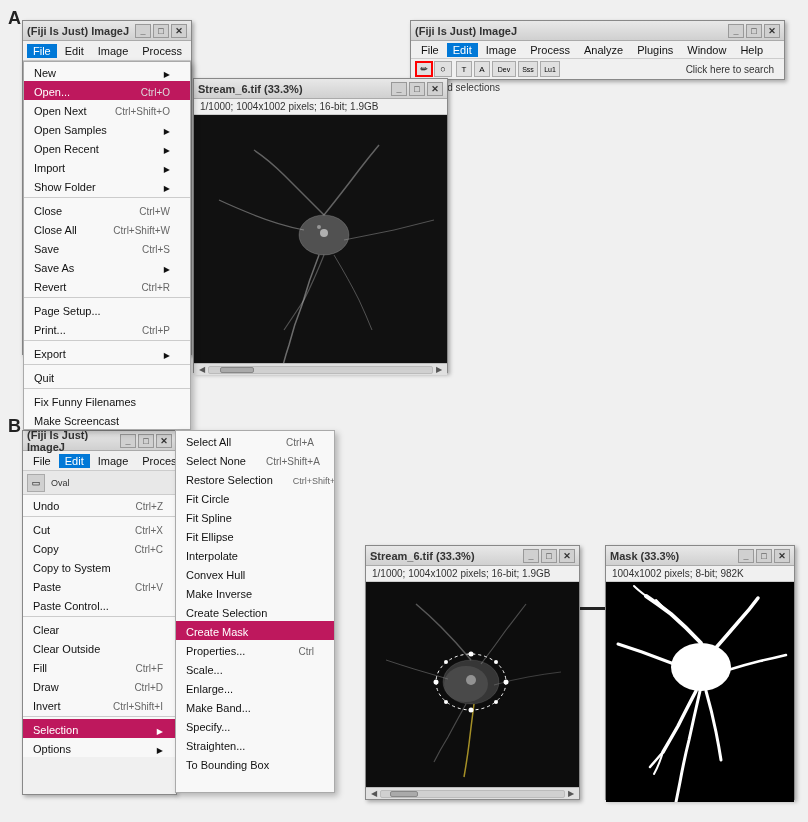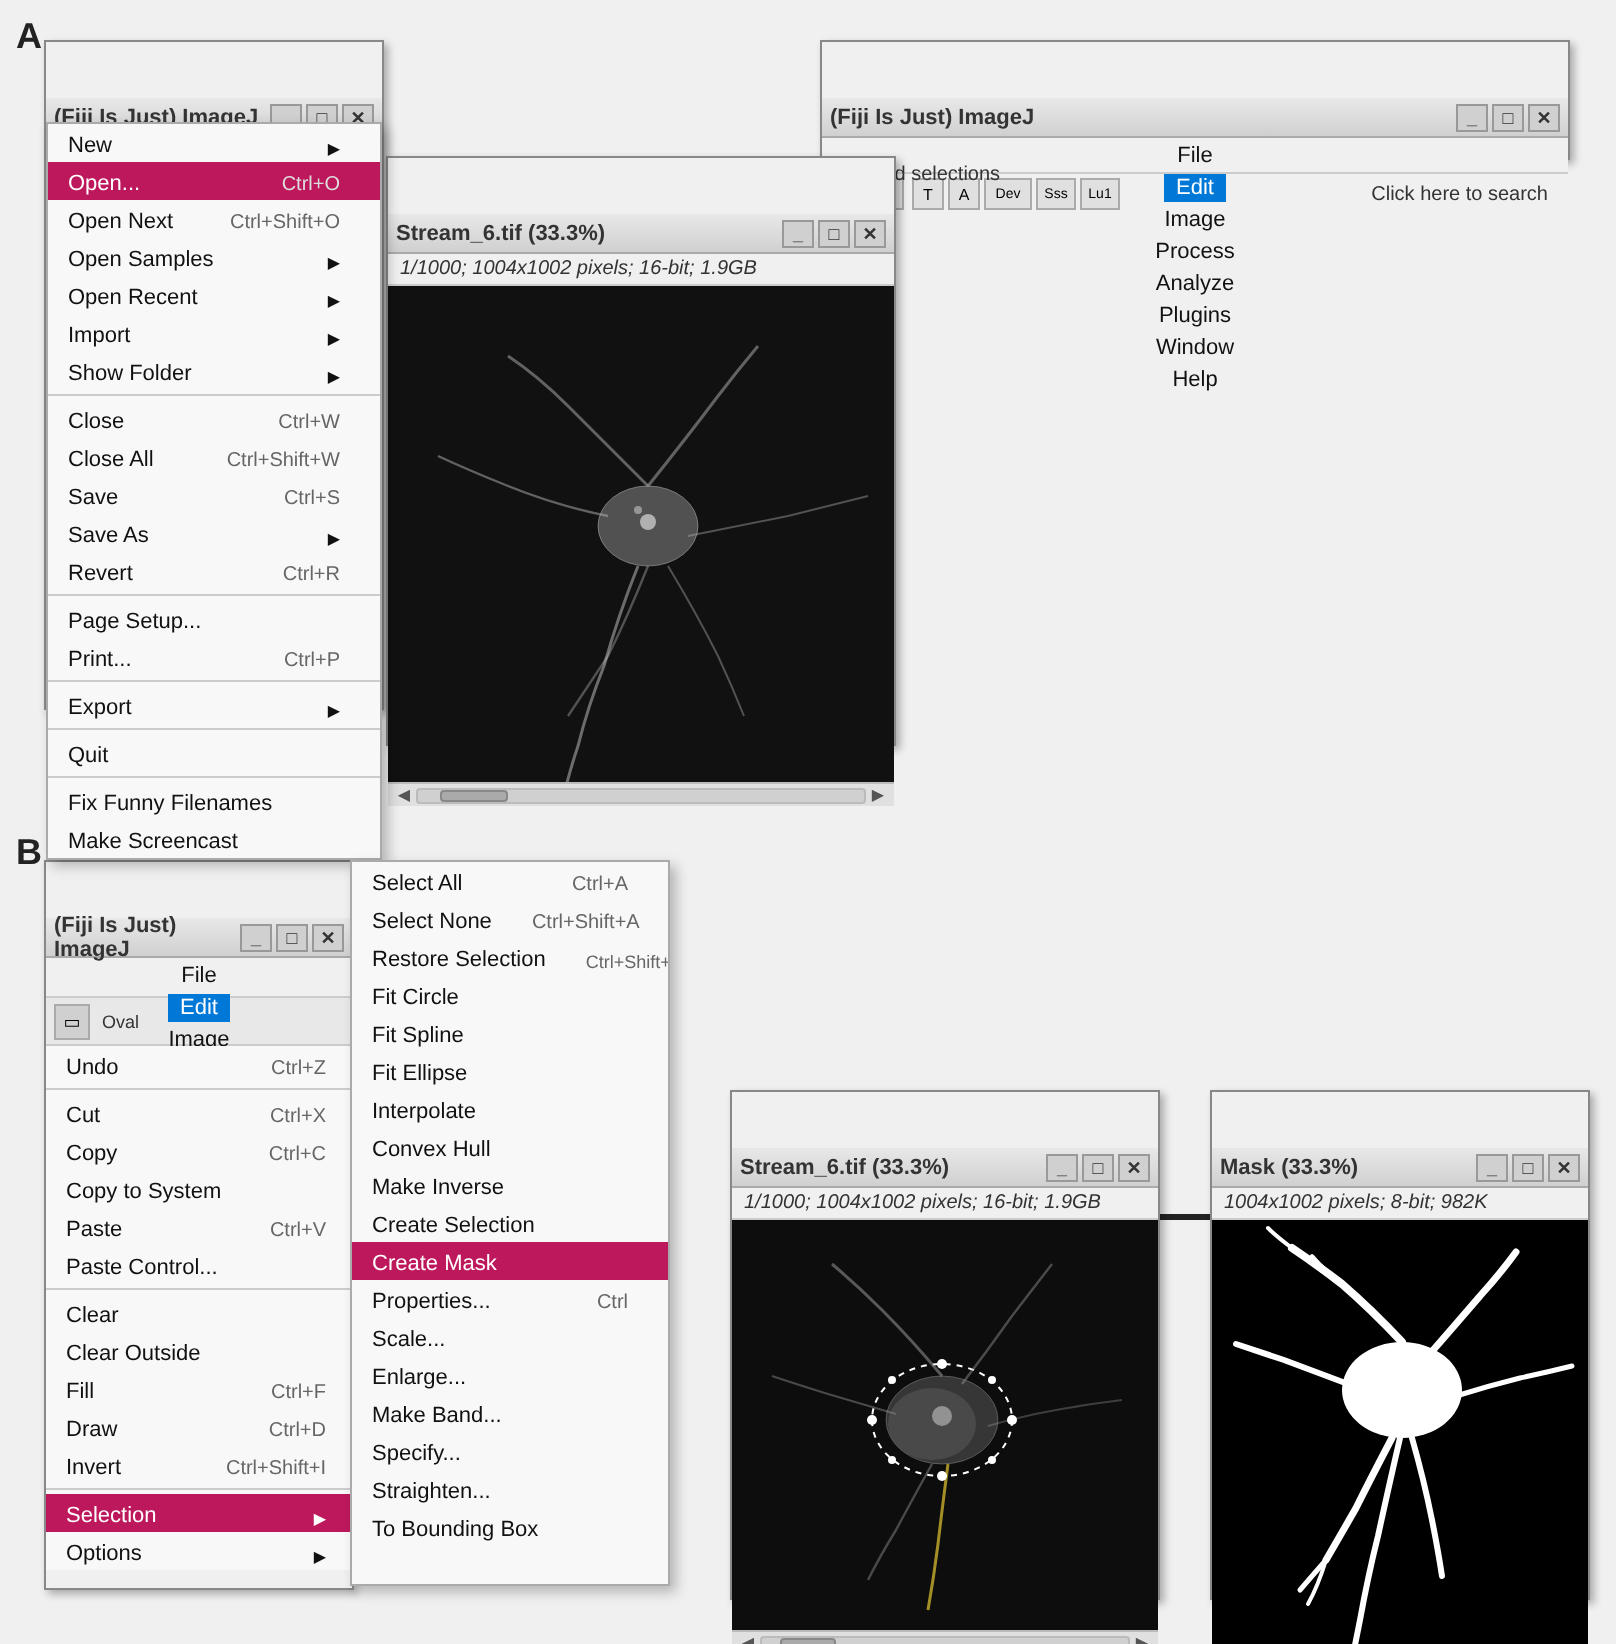--- a/index.html
+++ b/index.html
@@ -34,21 +34,20 @@
       background: linear-gradient(to bottom, #e8e8e8, #d0d0d0);
       border-bottom: 1px solid #aaa;
       padding: 2px 4px;
       display: flex;
       align-items: center;
       justify-content: space-between;
       height: 20px;
       font-size: 11px;
       font-weight: bold;
       color: #333;
-      margin-top: 28px;
     }
 
     .titlebar-controls {
       display: flex;
       gap: 2px;
     }
 
     .titlebar-btn {
       width: 16px;
       height: 14px;
@@ -63,21 +62,20 @@
     }
 
     .menubar {
       background: #f0f0f0;
       border-bottom: 1px solid #ccc;
       display: flex;
       padding: 2px 4px;
       gap: 2px;
       height: 20px;
       align-items: center;
-      flex-direction: column;
     }
 
     .menu-item {
       padding: 1px 6px;
       cursor: pointer;
       font-size: 11px;
       color: #111;
       white-space: nowrap;
     }
 
@@ -222,21 +220,20 @@
       padding: 2px 6px;
     }
 
     
     .img-info {
       font-size: 10px;
       color: #333;
       padding: 2px 6px;
       background: #f0f0f0;
       border-bottom: 1px solid #ccc;
-      font-style: italic;
     }
 
     .mask-canvas {
       background: black;
       position: relative;
     }
   </style>
 </head>
 <body>
 

